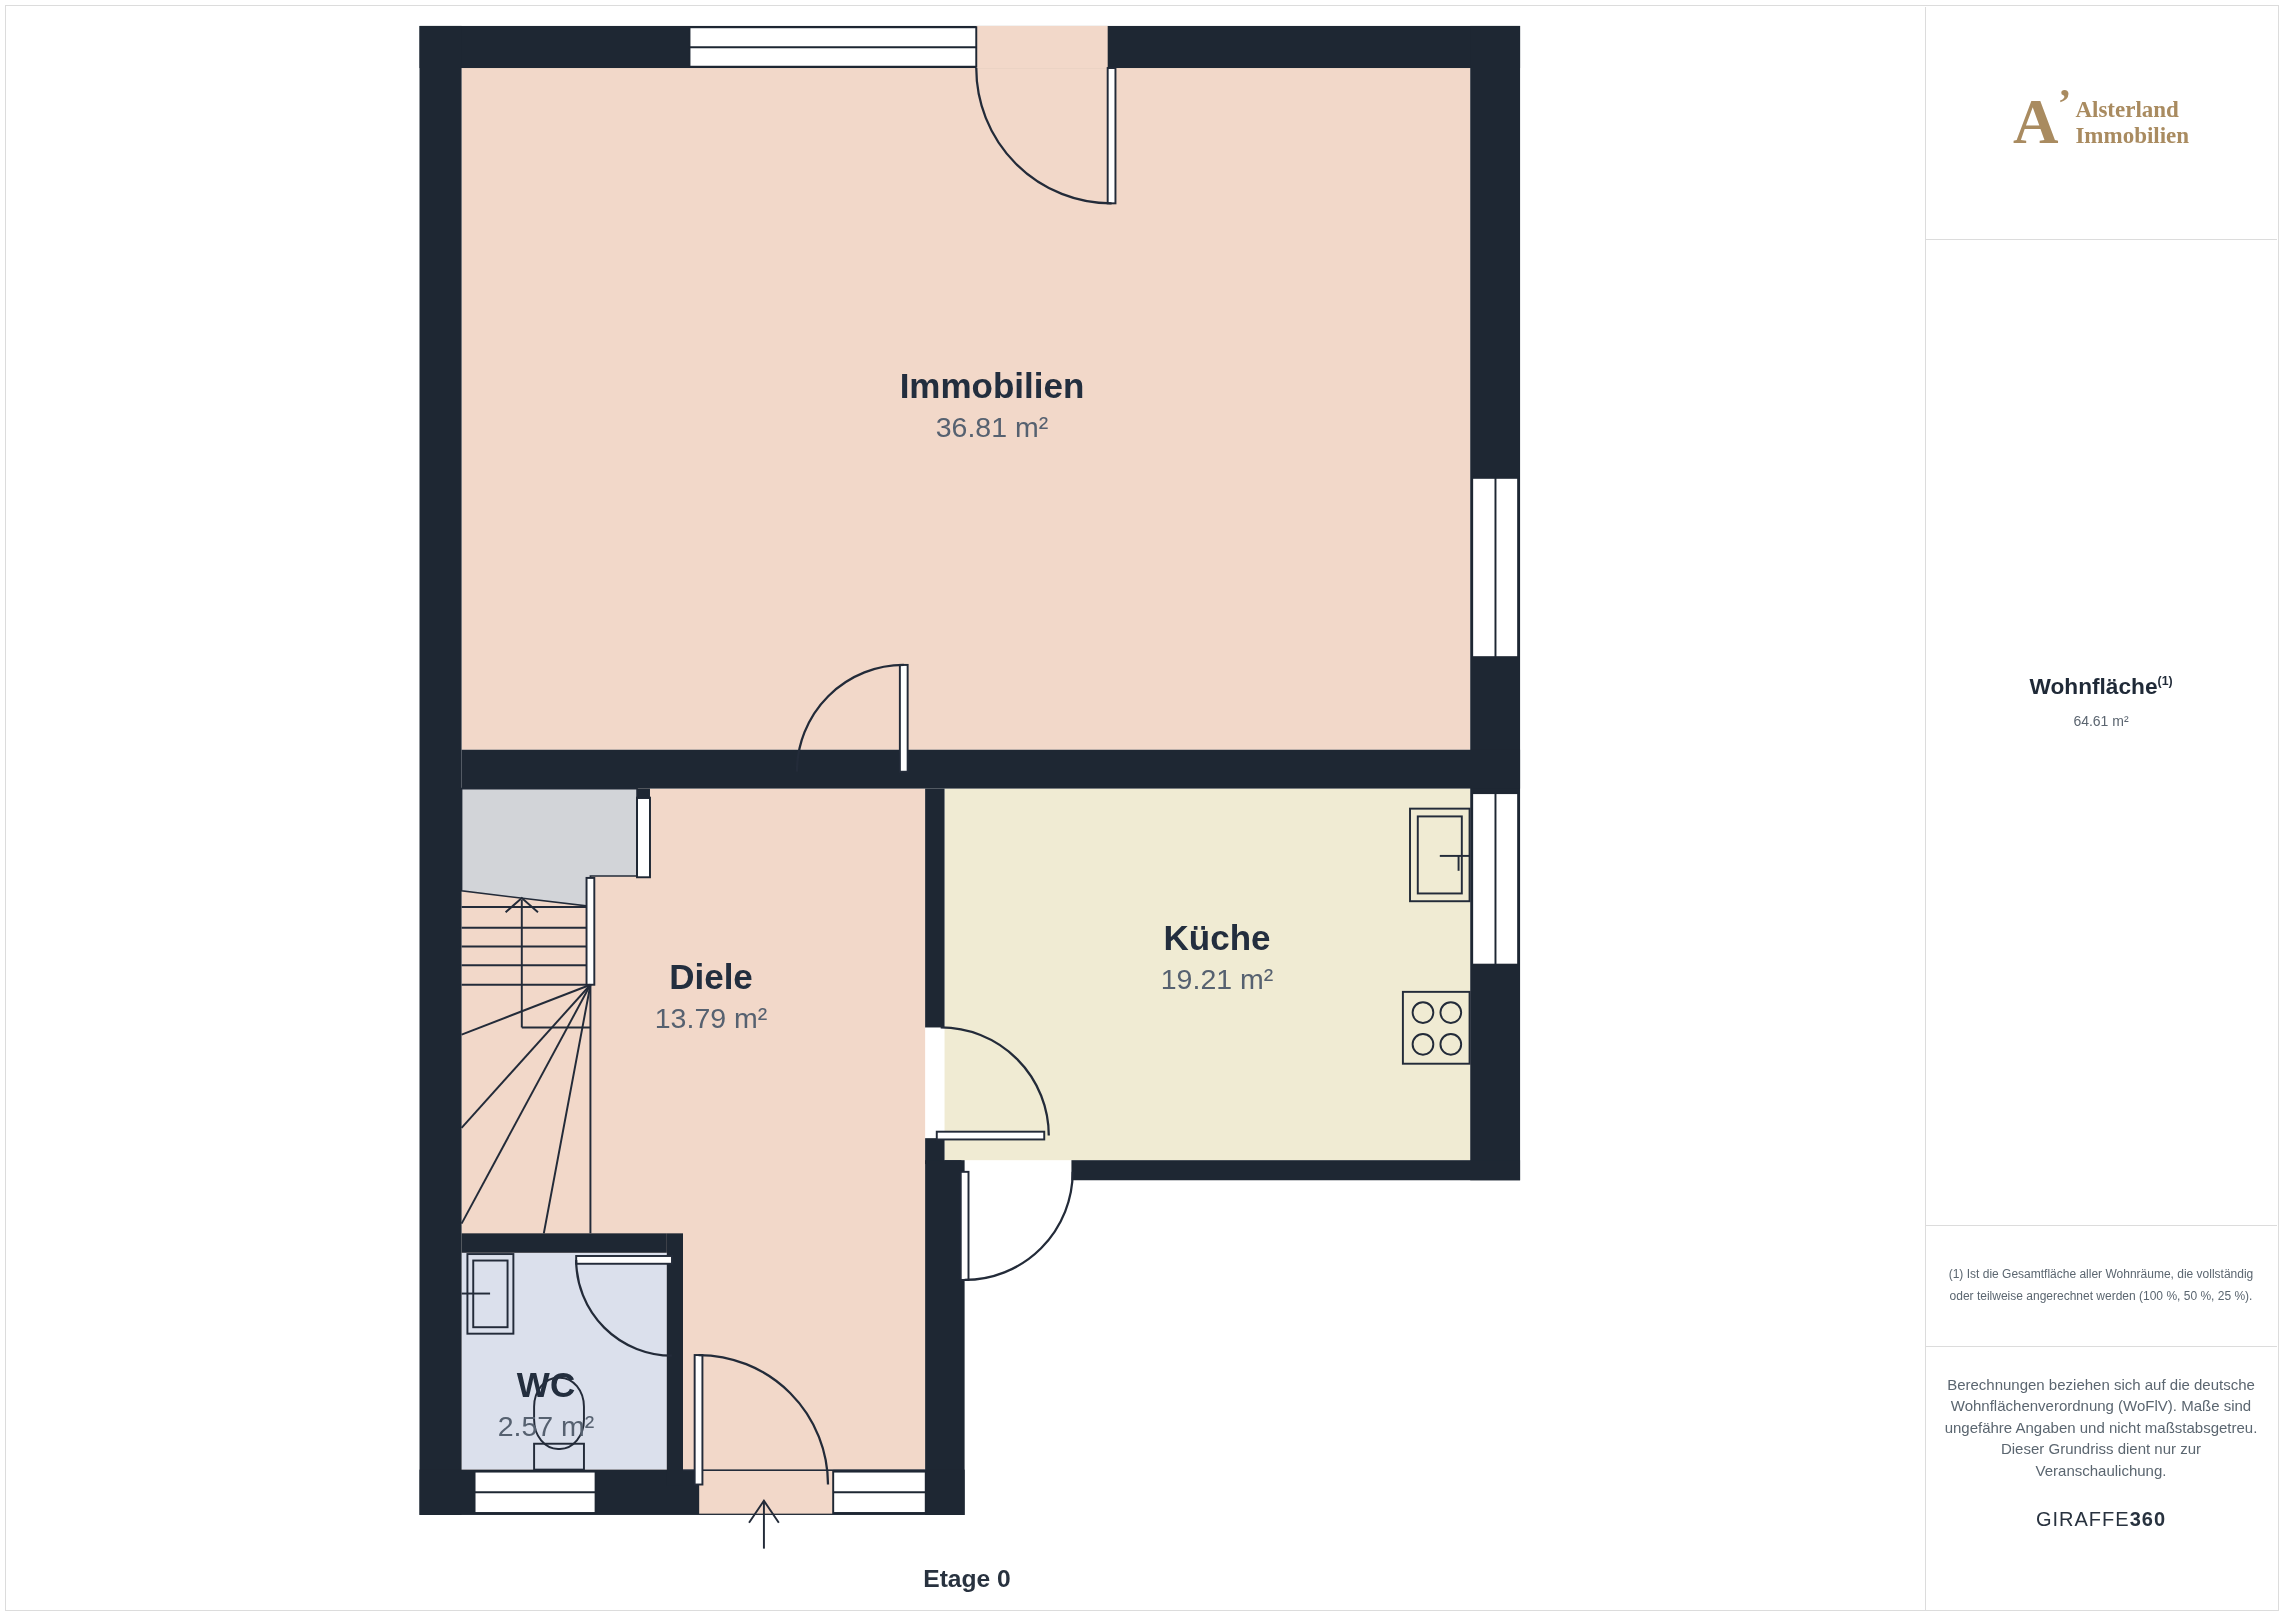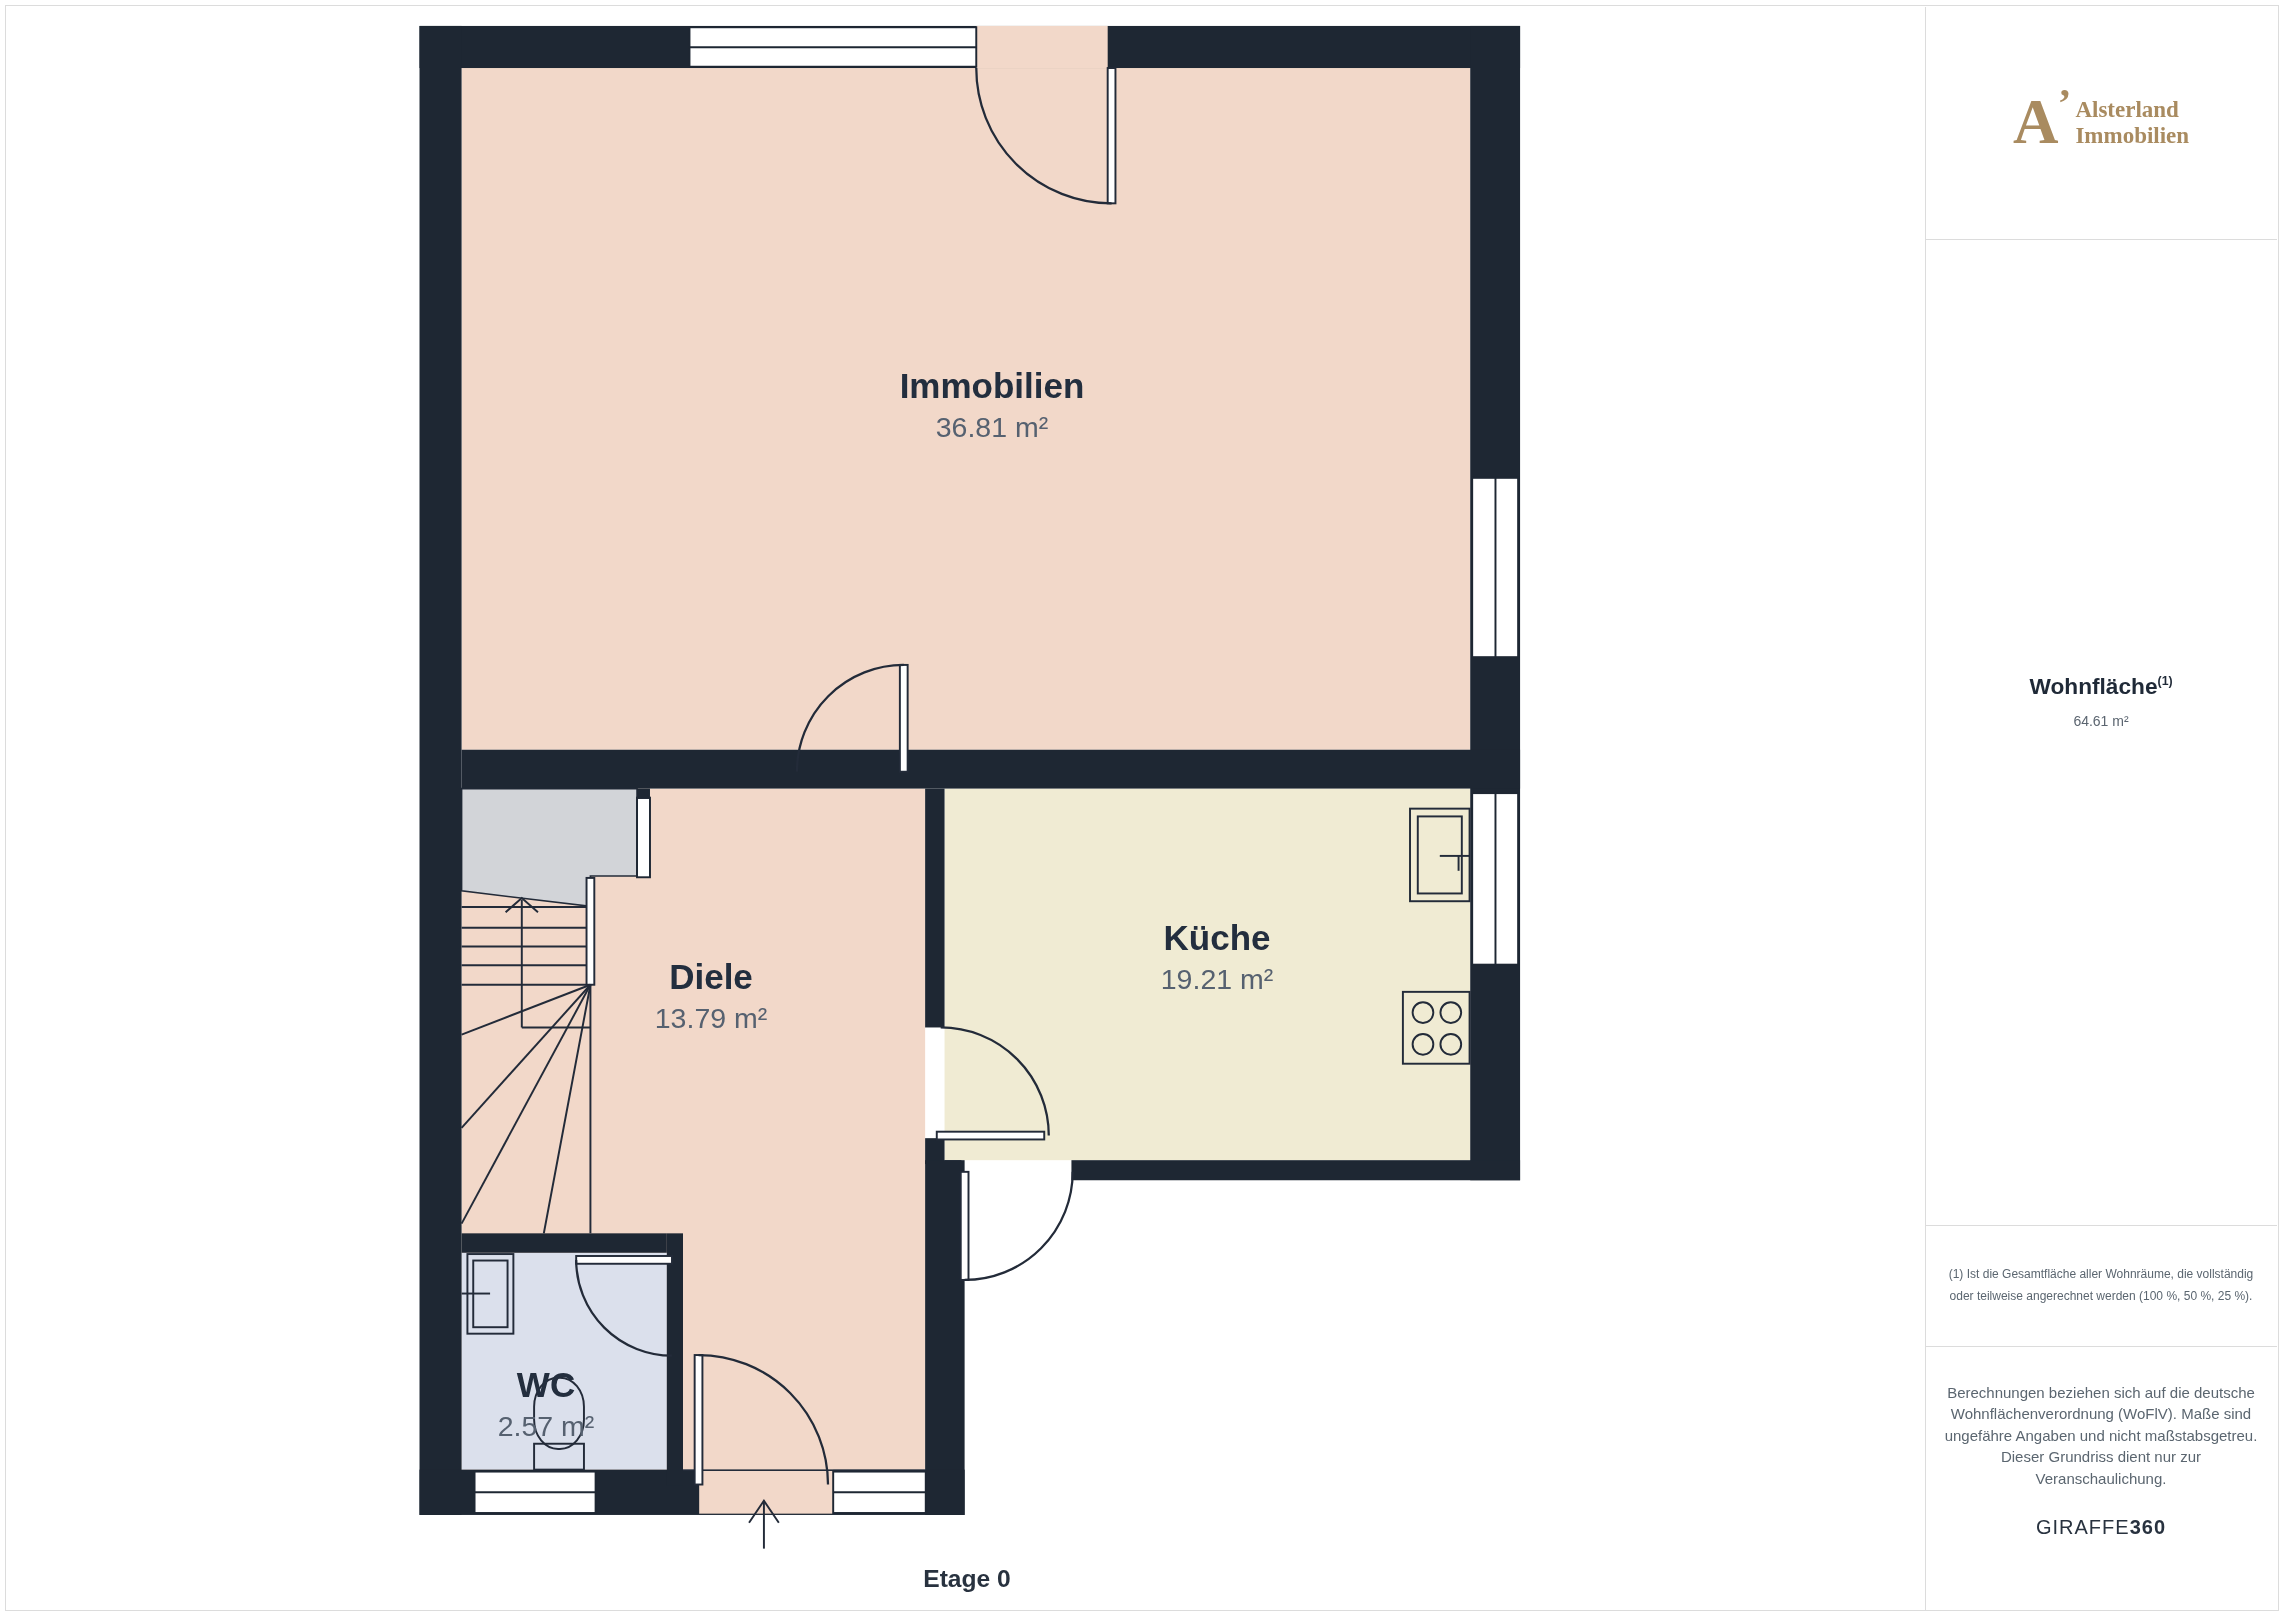--- a/index.html
+++ b/index.html
@@ -21,21 +21,21 @@
   .flourish{position:absolute;top:-9px;right:-13px;font-size:41px;font-weight:bold;}
   .brand-text{font-family:"Liberation Serif",serif;font-size:23px;line-height:26px;font-weight:bold;}
   .area-box{position:absolute;left:1925px;top:660px;width:352px;text-align:center;margin-top:13px;}
   .area-box .alabel{font-size:22.7px;font-weight:bold;color:#1f2937;}
   .area-box .alabel sup{font-size:12.3px;}
   .area-box .avalue{font-size:14px;color:#5b6570;margin-top:13px;}
   .note-box{position:absolute;left:1925px;top:1225px;width:352px;height:121px;
             display:flex;align-items:center;justify-content:center;}
   .note-box .txt{font-size:12px;line-height:21.4px;color:#5b6670;text-align:center;padding:0 22px;}
   .legal-box{position:absolute;left:1925px;top:1346px;width:352px;height:264px;
-             display:flex;flex-direction:column;align-items:center;padding-top:36px;box-sizing:border-box;}
+             display:flex;flex-direction:column;align-items:center;padding-top:28px;box-sizing:border-box;}
   .legal-box .txt{font-size:15px;line-height:21.4px;color:#5b6670;text-align:center;padding:0 17px;}
   .generator{margin-top:27px;font-size:20px;color:#28323f;letter-spacing:1px;}
   .generator .g-normal{font-weight:400;}
   .generator .g-bold{font-weight:700;}
 </style>
 </head>
 <body>
 
 <div class="canvas">
 

